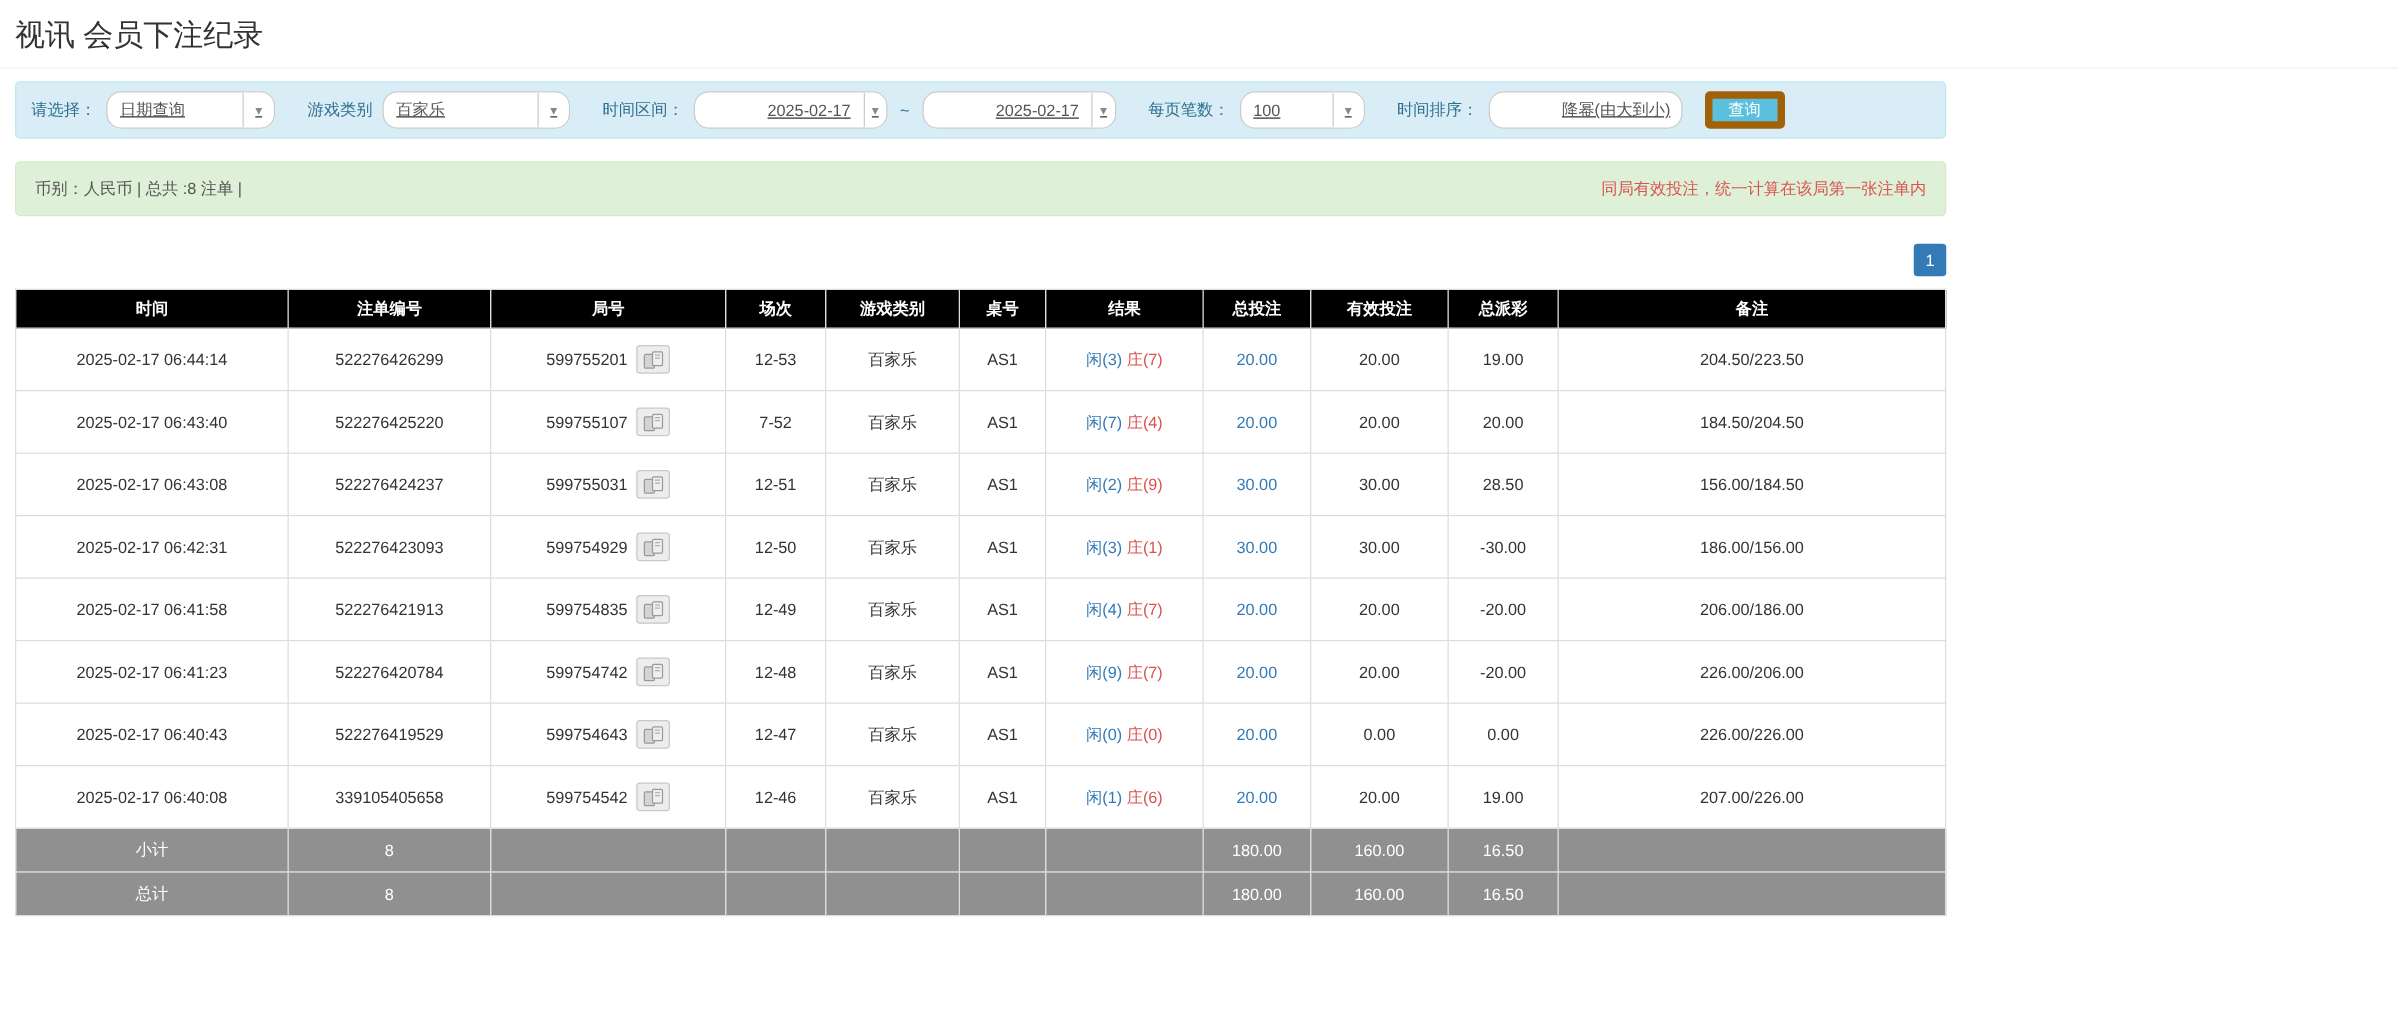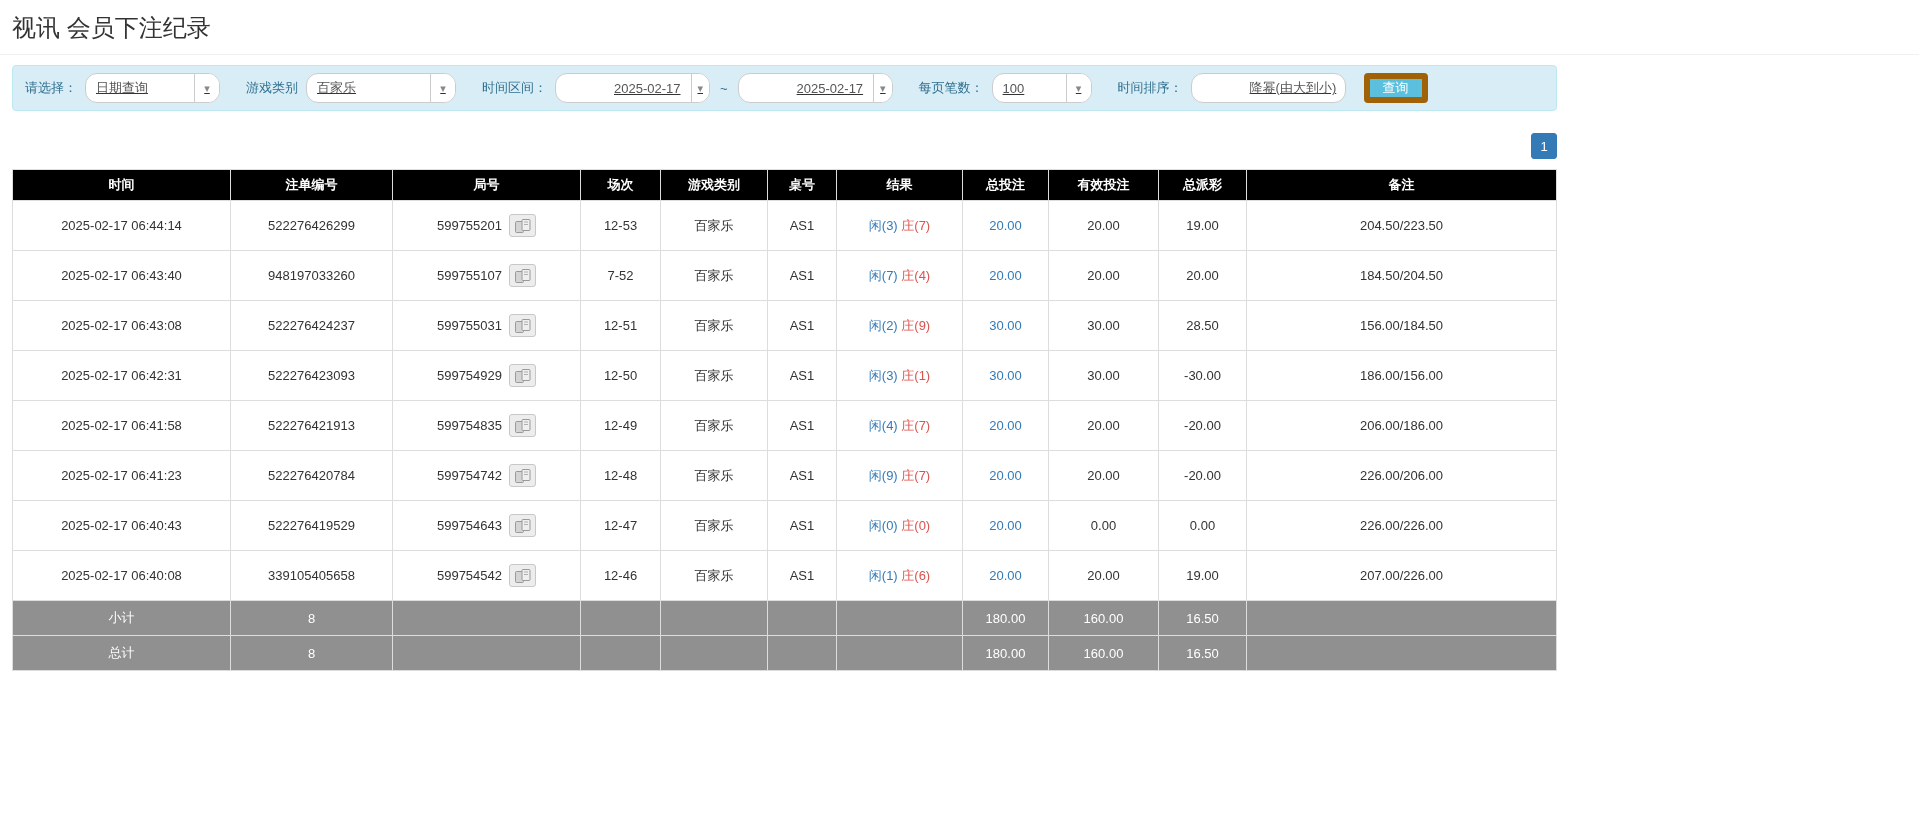--- a/index.html
+++ b/index.html
@@ -213,20 +213,24 @@
 
     <span class="flabel gap-left">时间排序：</span>
     <div class="select w155">
       <span class="sv">降幂(由大到小)</span>
       <span class="caret-btn">▾</span>
     </div>
 
     <button class="btn-query">查询</button>
   </div>
 
+  <div class="notice-bar">
+    <span class="notice-left">币别：人民币 | 总共 :8 注单 |</span>
+    <span class="notice-right">同局有效投注，统一计算在该局第一张注单内</span>
+  </div>
 
   <div class="paging">
       <span class="page-btn">1</span>
     </div>
 
   <table class="records">
     <colgroup>
       <col style="width:218px">
         <col style="width:162px">
         <col style="width:188px">
@@ -275,21 +279,21 @@
           <td>百家乐</td>
           <td>AS1</td>
           <td><span class="txt-blue">闲(3)</span> <span class="txt-red">庄(7)</span></td>
           <td><span class="bet-amount">20.00</span></td>
           <td>20.00</td>
           <td>19.00</td>
           <td>204.50/223.50</td>
         </tr>
         <tr>
           <td>2025-02-17 06:43:40</td>
-          <td>948197033260</td>
+          <td>522276425220</td>
           <td>
             <div class="round-wrap">
               <span>599755107</span>
               <span class="icon-btn">
                 <svg width="18" height="16" viewBox="0 0 18 16">
                   <rect x="1.5" y="3.5" width="8" height="11" rx="1" fill="#d4d4d4" stroke="#9a9a9a"></rect>
                   <rect x="8" y="1.5" width="8" height="11" rx="1" fill="#efefef" stroke="#9a9a9a"></rect>
                   <line x1="10" y1="4" x2="14" y2="4" stroke="#b0b0b0"></line>
                   <line x1="10" y1="6.5" x2="14" y2="6.5" stroke="#b0b0b0"></line>
                 </svg>

